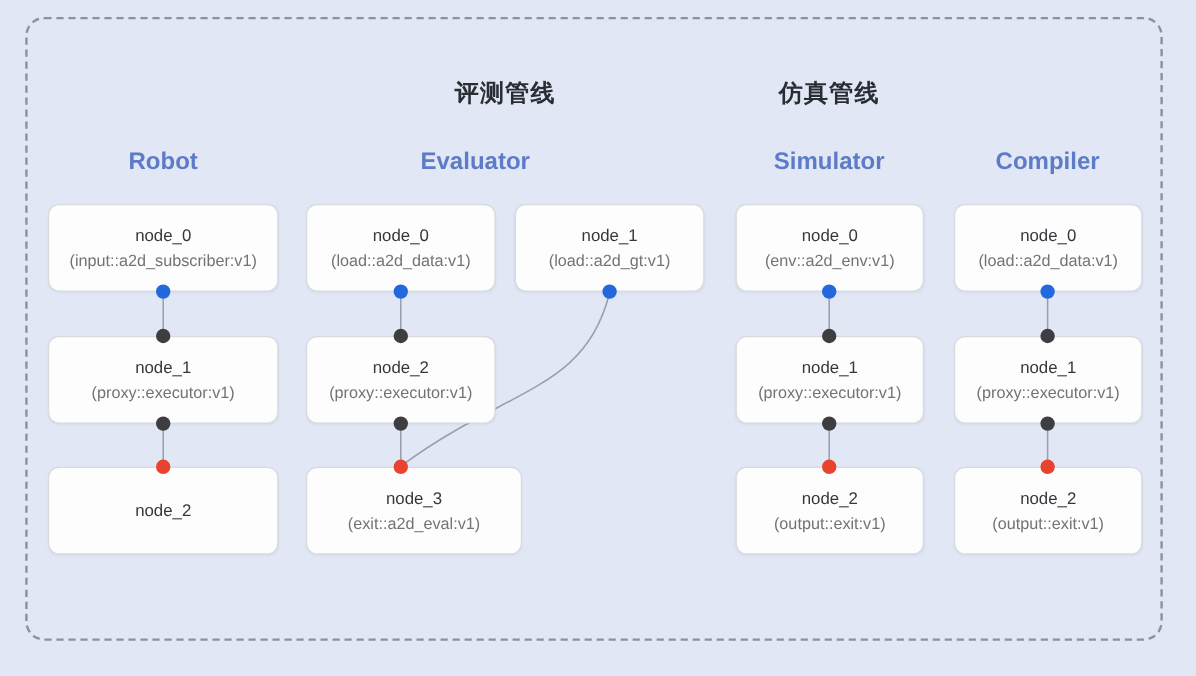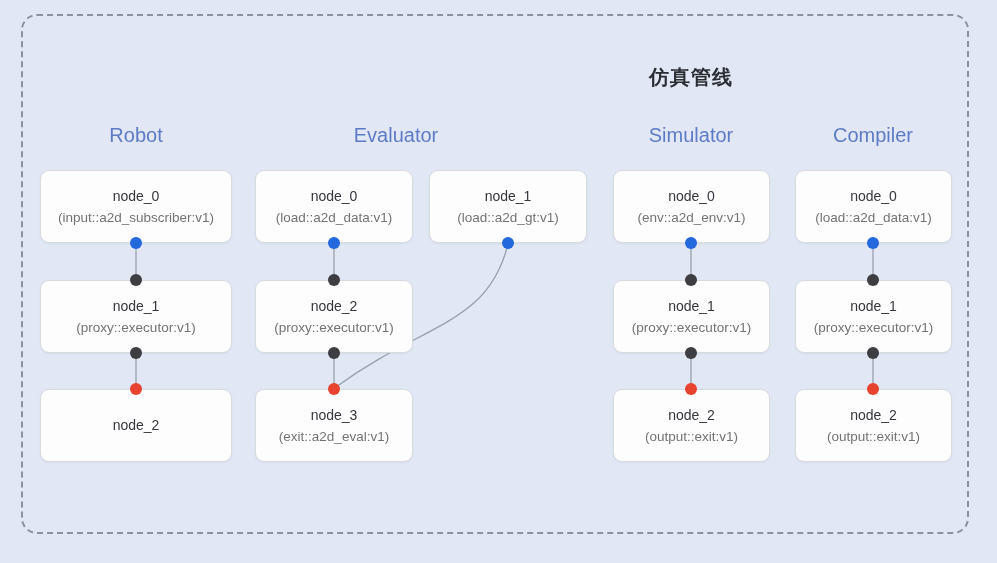--- a/index.html
+++ b/index.html
@@ -20,21 +20,21 @@
   }
   .edges{position:absolute;left:0;top:0;width:997px;height:563px;}
   .edges line,.edges path{stroke:#98a0ad;stroke-width:1.3;fill:none;}
   .hdr-zh{
     position:absolute;top:64px;transform:translateX(-50%);
     font-size:20px;font-weight:700;color:#2b2d34;letter-spacing:1px;
     white-space:nowrap;
   }
   .hdr-en{
     position:absolute;top:124px;transform:translateX(-50%);
-    font-size:20px;font-weight:400;color:#5d7bc6;
+    font-size:20px;font-weight:700;color:#5d7bc6;
     white-space:nowrap;
   }
   .node{
     position:absolute;height:73px;box-sizing:border-box;
     background:#fdfdfe;
     border:1px solid #d8dade;
     border-radius:9px;
     box-shadow:0 1px 2px rgba(90,100,130,0.08);
     display:flex;flex-direction:column;align-items:center;justify-content:center;
     gap:2px;
@@ -65,20 +65,21 @@
     <line x1="334" y1="353" x2="334" y2="389"></line>
     <path d="M 508 244 C 488 325, 425 322, 336 387"></path>
 
     <line x1="691" y1="243" x2="691" y2="280"></line>
     <line x1="691" y1="353" x2="691" y2="389"></line>
 
     <line x1="873" y1="243" x2="873" y2="280"></line>
     <line x1="873" y1="353" x2="873" y2="389"></line>
   </svg>
 
+  <div class="hdr-zh" style="left:421px">评测管线</div>
   <div class="hdr-zh" style="left:691px">仿真管线</div>
 
   <div class="hdr-en" style="left:136px">Robot</div>
   <div class="hdr-en" style="left:396px">Evaluator</div>
   <div class="hdr-en" style="left:691px">Simulator</div>
   <div class="hdr-en" style="left:873px">Compiler</div>
 
   <div class="node" style="left:40px;top:170px;width:192px;">
     <div class="node-title">node_0</div>
     <div class="node-sub">(input::a2d_subscriber:v1)</div>
@@ -96,21 +97,21 @@
     <div class="node-sub">(load::a2d_data:v1)</div>
   </div>
   <div class="node" style="left:429px;top:170px;width:158px;">
     <div class="node-title">node_1</div>
     <div class="node-sub">(load::a2d_gt:v1)</div>
   </div>
   <div class="node" style="left:255px;top:280px;width:158px;">
     <div class="node-title">node_2</div>
     <div class="node-sub">(proxy::executor:v1)</div>
   </div>
-  <div class="node" style="left:255px;top:389px;width:158px;">
+  <div class="node" style="left:255px;top:389px;width:180px;">
     <div class="node-title">node_3</div>
     <div class="node-sub">(exit::a2d_eval:v1)</div>
   </div>
 
   <div class="node" style="left:613px;top:170px;width:157px;">
     <div class="node-title">node_0</div>
     <div class="node-sub">(env::a2d_env:v1)</div>
   </div>
   <div class="node" style="left:613px;top:280px;width:157px;">
     <div class="node-title">node_1</div>

